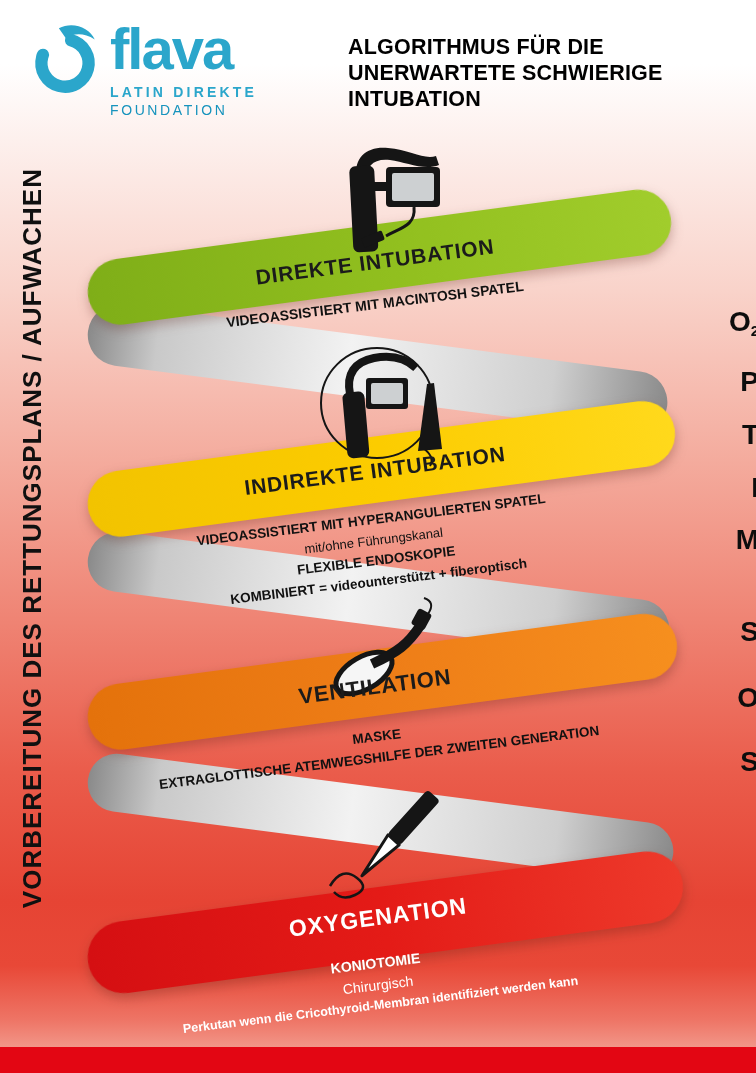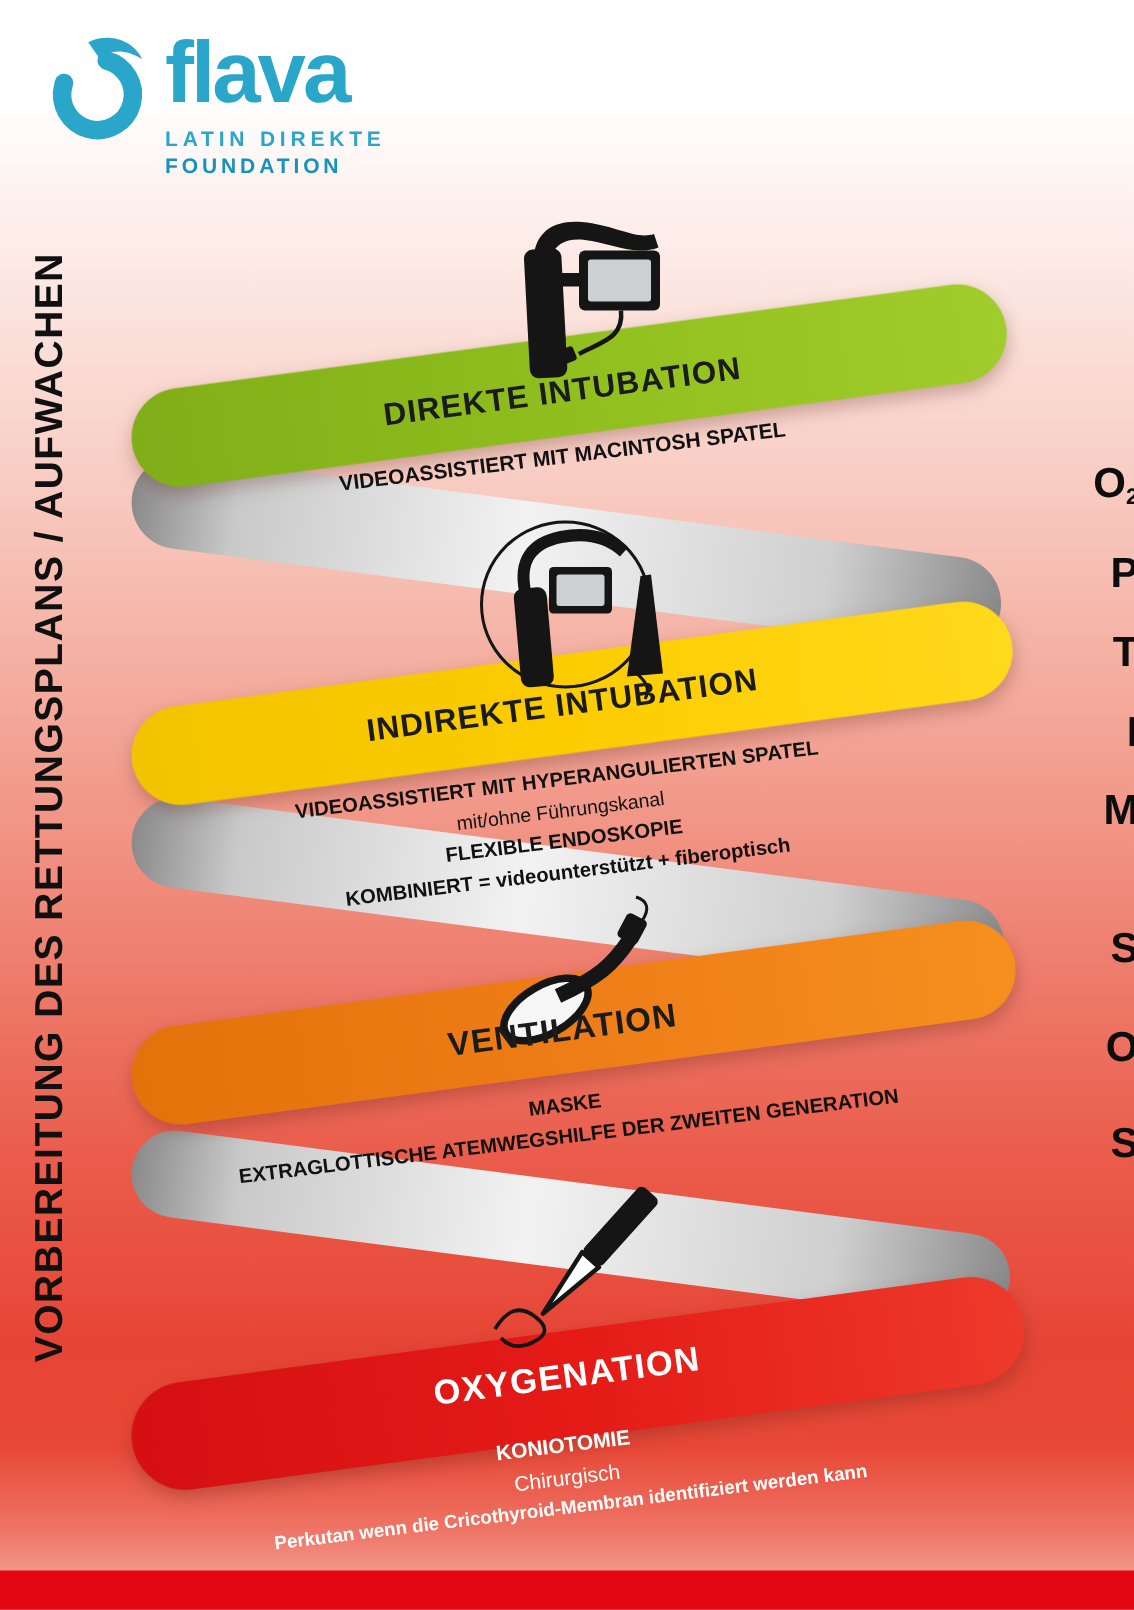--- a/index.html
+++ b/index.html
@@ -10,21 +10,21 @@
       #ffffff 0%, #ffffff 6%, #fdf0ed 13%, #f9d3ca 27%, #f4ab9d 43%,
       #ef8373 58%, #ea5c4b 72%, #e64434 84%, #e84837 90%,
       #ee7465 95%, #f4a89b 99%, #f6baae 100%);
   }
   .ribbons{position:absolute;left:0;top:0;z-index:1;}
   
   .logo{position:absolute;left:26px;top:20px;z-index:3;display:flex;align-items:flex-start;gap:6px;}
   .logo-mark{width:78px;height:78px;}
   .logo-name{font-size:58px;font-weight:bold;color:#2ba6cb;line-height:1;letter-spacing:-2px;}
   .logo-sub1{margin-top:6px;font-size:14px;font-weight:700;letter-spacing:3.2px;color:#2ba6cb;}
-  .logo-sub2{margin-top:2px;font-size:14px;font-weight:700;letter-spacing:2.6px;color:#1693bd;}
+  .logo-sub2{margin-top:2px;font-size:14px;font-weight:400;letter-spacing:2.6px;color:#1693bd;}
   
   .title{position:absolute;left:348px;top:34px;width:400px;z-index:3;
          font-size:21.5px;font-weight:800;line-height:1.22;color:#000;letter-spacing:.2px;}
   
   .left-rail{position:absolute;left:6px;top:138px;width:52px;height:800px;z-index:3;
              display:flex;align-items:center;justify-content:center;}
   .left-rail span{writing-mode:vertical-rl;transform:rotate(180deg);white-space:nowrap;
                   font-size:26px;font-weight:800;letter-spacing:1px;color:#101010;}
   
   .rail-letter{position:absolute;left:719px;width:40px;z-index:3;text-align:right;
@@ -141,20 +141,25 @@
       <circle cx="38" cy="42" r="23" fill="none" stroke="#2ba6cb" stroke-width="12" stroke-linecap="round" stroke-dasharray="110 35" transform="rotate(-75 38 42)"></circle>
       <path d="M32 8 C45 1 62 7 67 19 C56 12 46 13 39 18 Z" fill="#2ba6cb"></path>
     </svg>
     <div class="logo-text">
       <div class="logo-name">flava</div>
       <div class="logo-sub1">LATIN DIREKTE</div>
       <div class="logo-sub2">FOUNDATION</div>
     </div>
   </div>
 
+  <div class="title">
+    <div>ALGORITHMUS FÜR DIE</div>
+    <div>UNERWARTETE SCHWIERIGE</div>
+    <div>INTUBATION</div>
+  </div>
 
   <div class="left-rail">
     <span>VORBEREITUNG DES RETTUNGSPLANS / AUFWACHEN</span>
   </div>
 
   <div class="rail-letter rl-o2"><span>O</span><span class="sub2">2</span></div>
   <div class="rail-letter rl-p">P</div>
   <div class="rail-letter rl-t">T</div>
   <div class="rail-letter rl-i">I</div>
   <div class="rail-letter rl-m">M</div>

